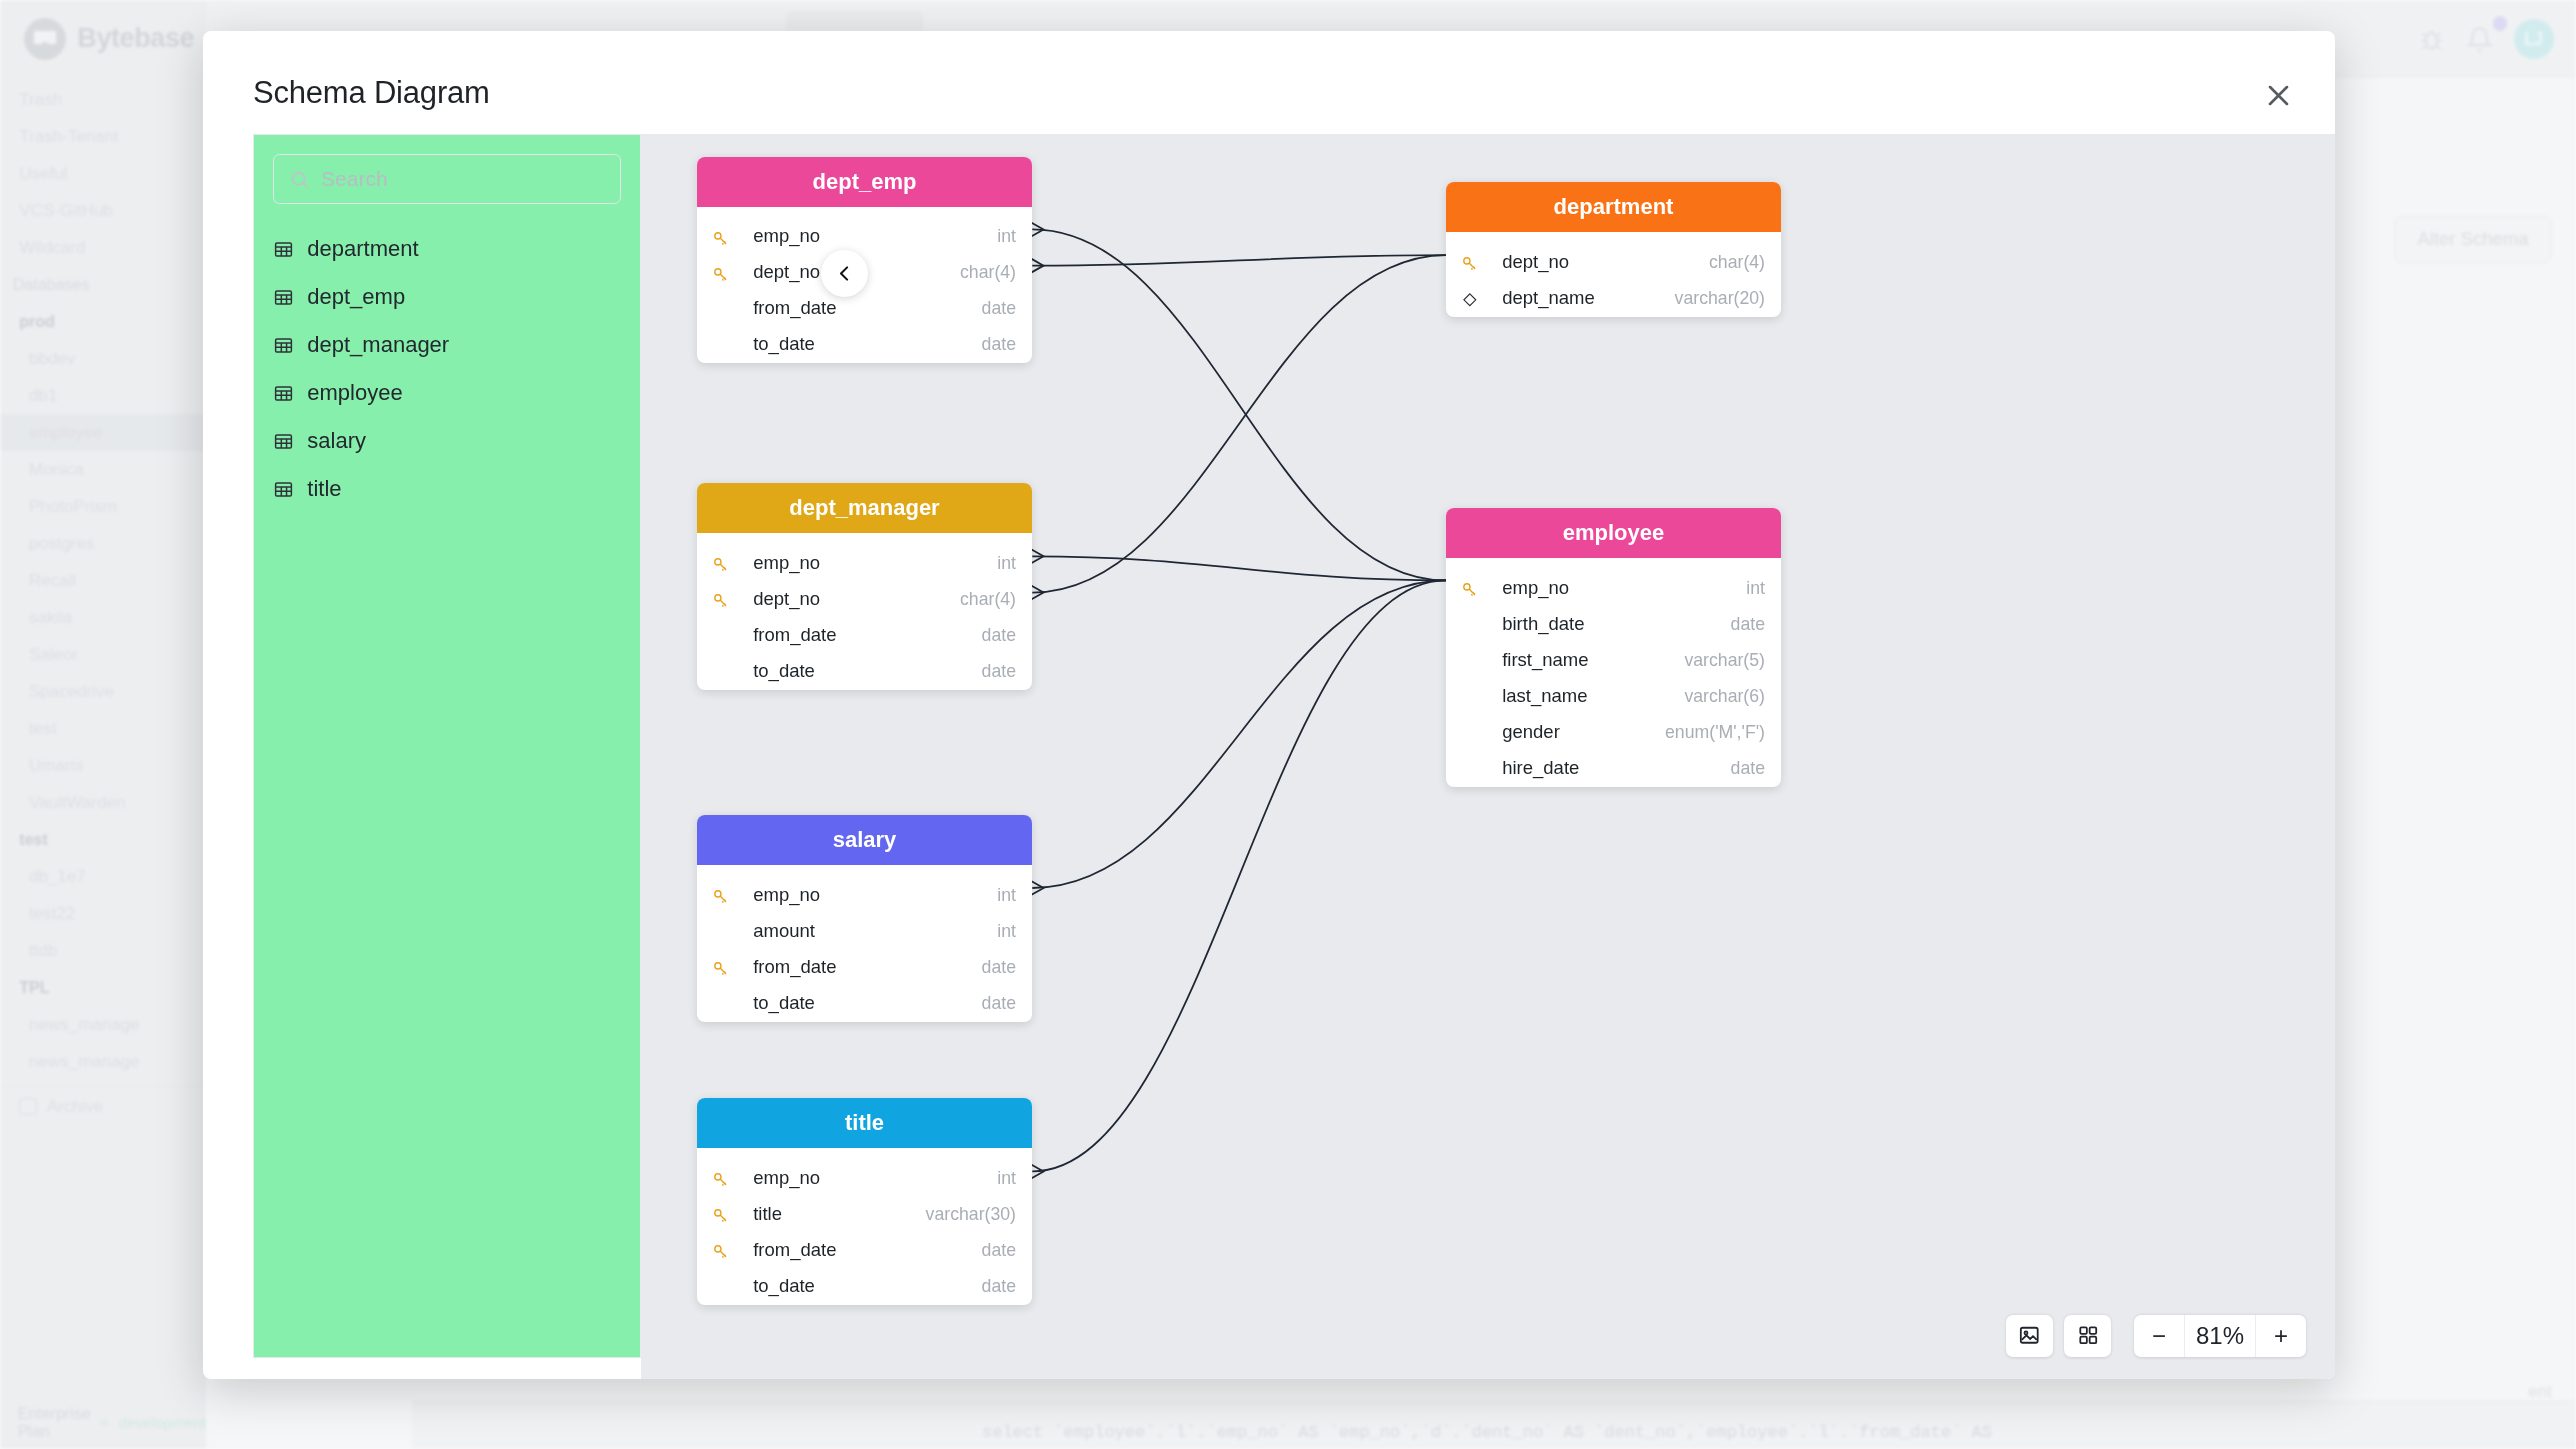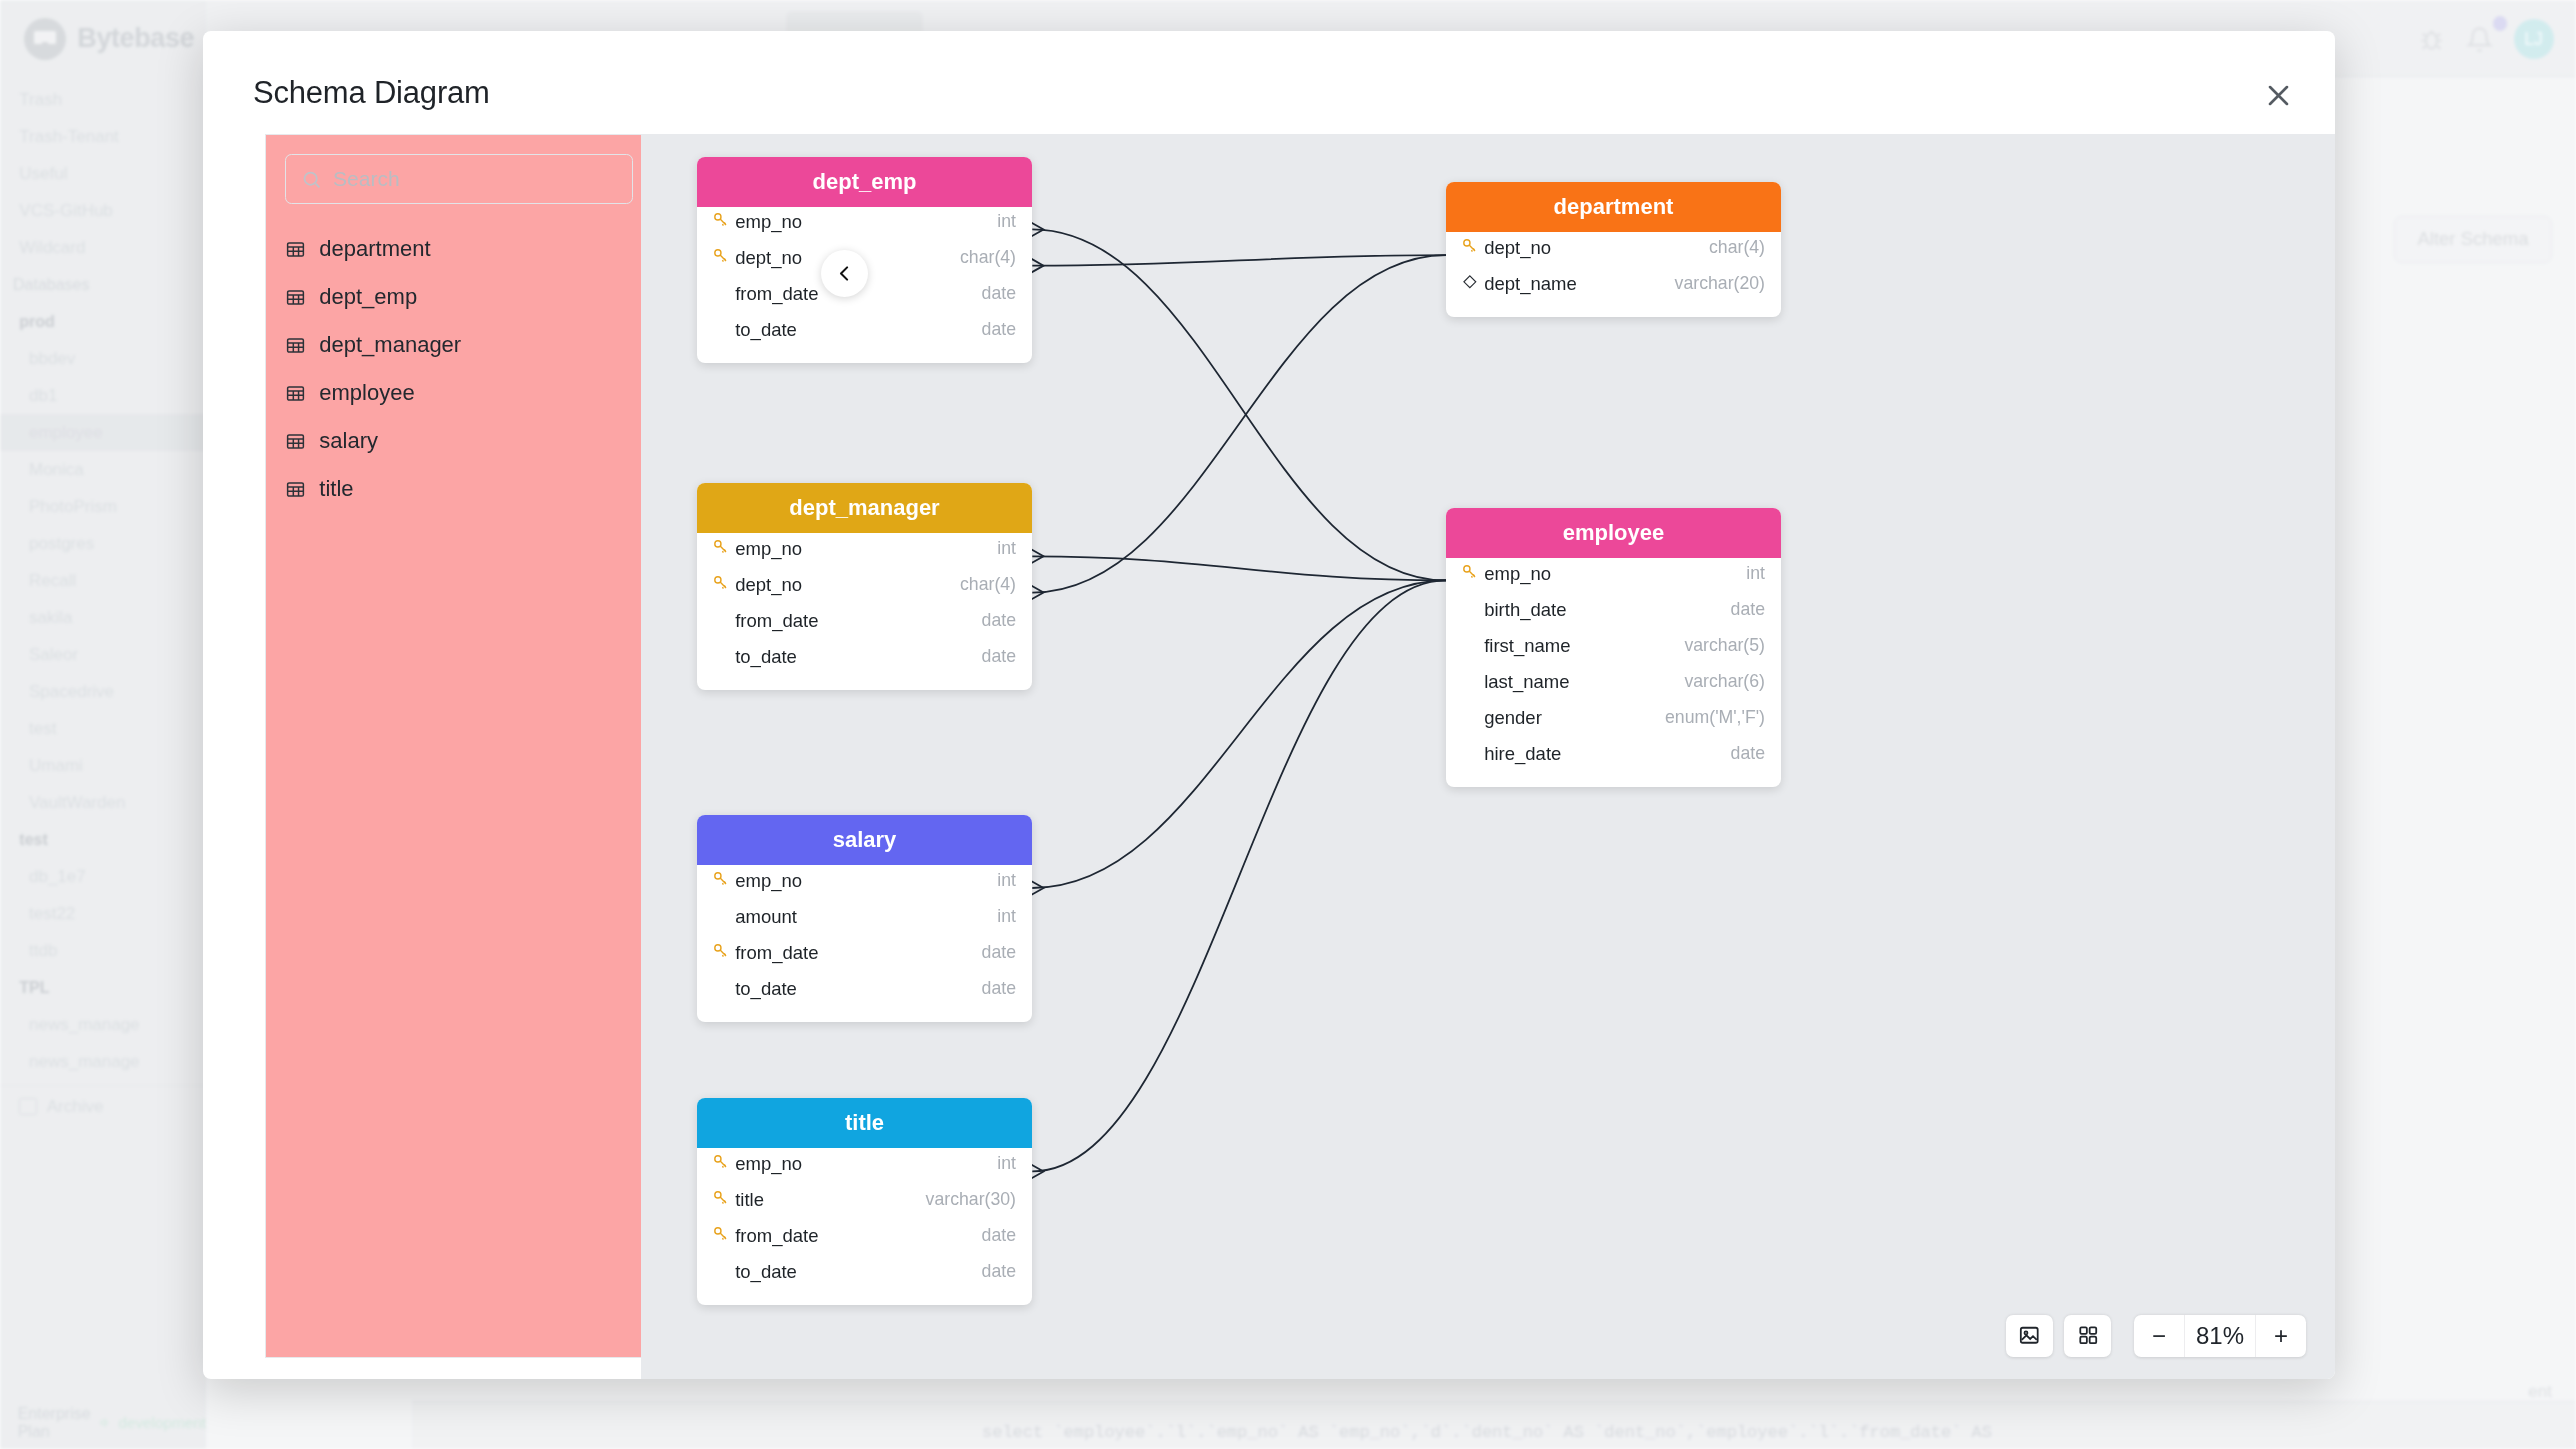--- a/index.html
+++ b/index.html
@@ -138,26 +138,25 @@
   #modal-close {
     position: absolute; right: 39px; top: 47px;
     width: 35px; height: 35px; cursor: pointer;
     display: flex; align-items: center; justify-content: center;
     color: #555b62;
   }
 
   #left-panel {
     position: absolute; left: 50px; top: 103px;
     width: 388px; height: 1224px;
-    background: #fca5a5;
+    background: #86efac;
     border-left: 0.8px solid #e7e9ec;
     border-right: 0.8px solid #e7e9ec;
     border-top: 0.8px solid #e7e9ec;
     border-bottom: 0.8px solid #e7e9ec;
-    margin-left: 12px;
   }
   #search-box {
     margin: 19.3px 19.3px 0 19.3px; height: 50px;
     border: 0.8px solid #e2e4e8; border-radius: 6.4px;
     display: flex; align-items: center; gap: 11.3px; padding: 0 14.5px;
     cursor: text;
   }
   .search-ico { width: 21px; height: 21px; color: #bfc3c9; flex: none; }
   #search-input {
     border: none; outline: none; font-size: 21px; color: #3a3f45;
@@ -195,22 +194,22 @@
     border-radius: 8px;
     box-shadow: 0 2.4px 9.7px rgba(0,0,0,0.12);
     overflow: hidden;
   }
   .node-header {
     height: 50px; display: flex; align-items: center; justify-content: center;
     color: #ffffff; font-weight: bold; font-size: 22px;
   }
   .node-rows { padding: 4.8px 0 8px 0; }
   .node-row {
-    height: 36px; display: flex; align-items: flex-start;
-    padding: 0 16px 0 14.5px; gap: 6px;
+    height: 36px; display: flex; align-items: flex-end;
+    padding: 0 16px 0 14.5px; gap: 24px;
   }
   .col-ico { width: 17.7px; height: 17.7px; flex: none; }
   .col-name { font-size: 18.5px; color: #1e2328; flex: 1; }
   .col-type { font-size: 17.7px; color: #a9aeb5; }
 
   #zoom-toolbar {
     position: absolute; right: 29px; bottom: 22.5px;
     display: flex; align-items: center; gap: 11.3px; z-index: 7;
   }
   .tb-btn {

